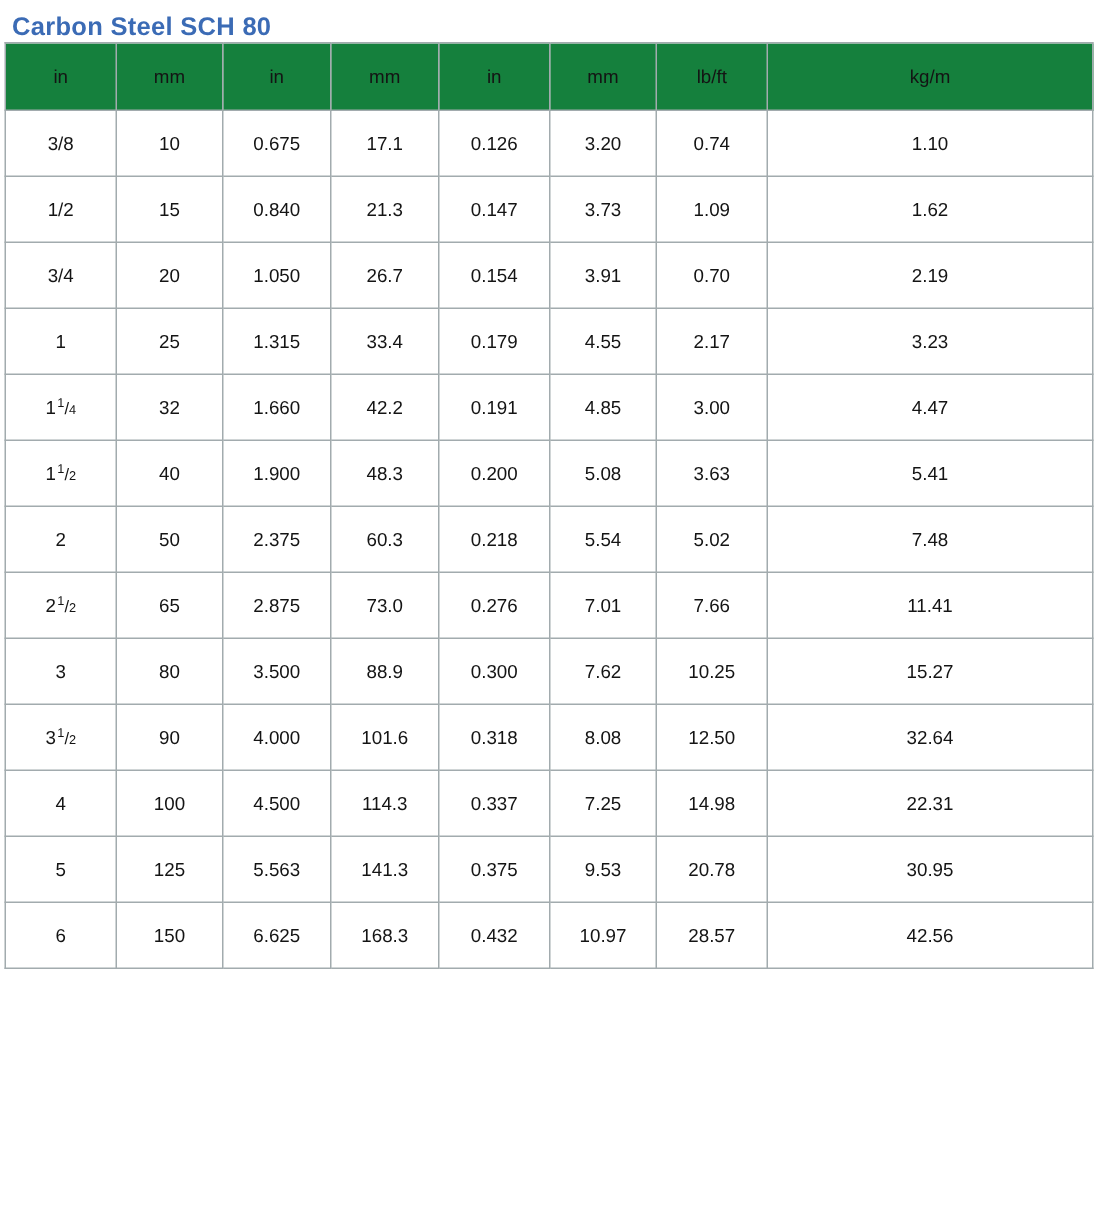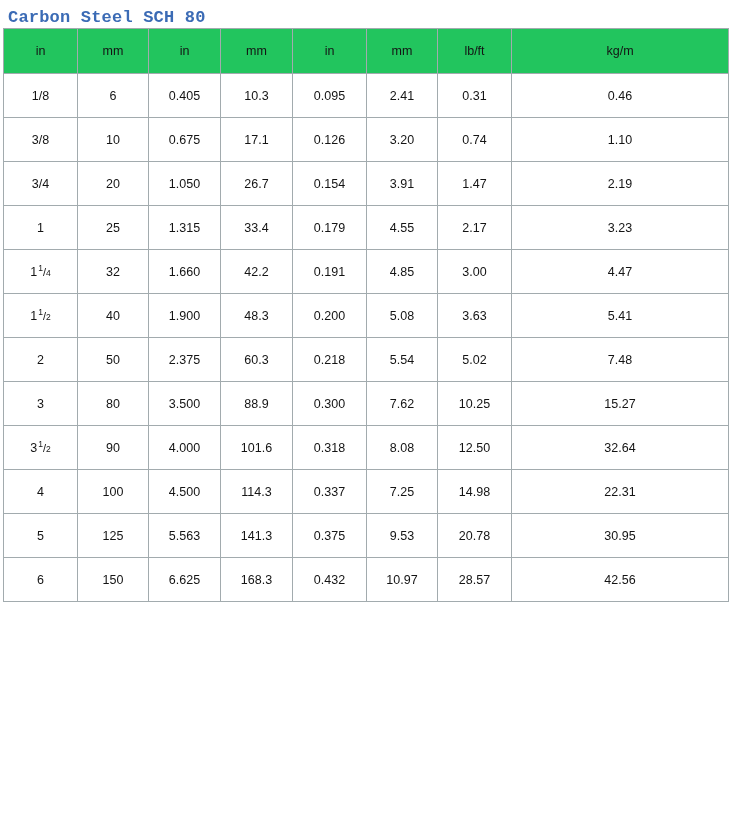--- a/index.html
+++ b/index.html
@@ -17,21 +17,20 @@
 
   #page-title {
     font-size: 17px;
     font-weight: bold;
     color: #3b6bb5;
     padding: 8px 0 0 8px;
     letter-spacing: 0.2px;
     line-height: 20px;
     height: 28px;
     box-sizing: border-box;
-    font-family: Liberation Mono, monospace;
   }
 
   .table-wrap {
     padding: 0 3px 0 3px;
     box-sizing: border-box;
     width: 731px;
   }
 
   table.spec {
     border-collapse: collapse;
@@ -62,21 +61,21 @@
     display: block;
   }
   tr.group-head .gh-cjk {
     font-size: 12.5px;
   }
 
   
   tr.unit-head td {
     height: 44px;
     font-size: 12.5px;
-    background: #22c55e;
+    background: #15803d;
   }
 
   
   tr.data-row td {
     height: 43px;
     font-size: 12.5px;
   }
   td.shaded {
     background: #dfe8ea;
   }
@@ -119,47 +118,47 @@
           <td>in</td>
           <td>mm</td>
           <td>in</td>
           <td>mm</td>
           <td>lb/ft</td>
           <td>kg/m</td>
         </tr>
     </thead>
     <tbody id="table-body">
         <tr class="data-row">
-          <td class="shaded">1/8</td>
-          <td class="shaded">6</td>
-          <td>0.405</td>
-          <td>10.3</td>
-          <td>0.095</td>
-          <td>2.41</td>
-          <td>0.31</td>
-          <td>0.46</td>
-        </tr>
-        <tr class="data-row">
           <td class="shaded">3/8</td>
           <td class="shaded">10</td>
           <td>0.675</td>
           <td>17.1</td>
           <td>0.126</td>
           <td>3.20</td>
           <td>0.74</td>
           <td>1.10</td>
         </tr>
         <tr class="data-row">
+          <td class="shaded">1/2</td>
+          <td class="shaded">15</td>
+          <td>0.840</td>
+          <td>21.3</td>
+          <td>0.147</td>
+          <td>3.73</td>
+          <td>1.09</td>
+          <td>1.62</td>
+        </tr>
+        <tr class="data-row">
           <td class="shaded">3/4</td>
           <td class="shaded">20</td>
           <td>1.050</td>
           <td>26.7</td>
           <td>0.154</td>
           <td>3.91</td>
-          <td>1.47</td>
+          <td>0.70</td>
           <td>2.19</td>
         </tr>
         <tr class="data-row">
           <td class="shaded">1</td>
           <td class="shaded">25</td>
           <td>1.315</td>
           <td>33.4</td>
           <td>0.179</td>
           <td>4.55</td>
           <td>2.17</td>
@@ -189,20 +188,30 @@
           <td class="shaded">2</td>
           <td class="shaded">50</td>
           <td>2.375</td>
           <td>60.3</td>
           <td>0.218</td>
           <td>5.54</td>
           <td>5.02</td>
           <td>7.48</td>
         </tr>
         <tr class="data-row">
+          <td class="shaded"><span class="frac"><span class="whole">2</span><sup>1</sup><span class="sl">/</span><sub>2</sub></span></td>
+          <td class="shaded">65</td>
+          <td>2.875</td>
+          <td>73.0</td>
+          <td>0.276</td>
+          <td>7.01</td>
+          <td>7.66</td>
+          <td>11.41</td>
+        </tr>
+        <tr class="data-row">
           <td class="shaded">3</td>
           <td class="shaded">80</td>
           <td>3.500</td>
           <td>88.9</td>
           <td>0.300</td>
           <td>7.62</td>
           <td>10.25</td>
           <td>15.27</td>
         </tr>
         <tr class="data-row">

